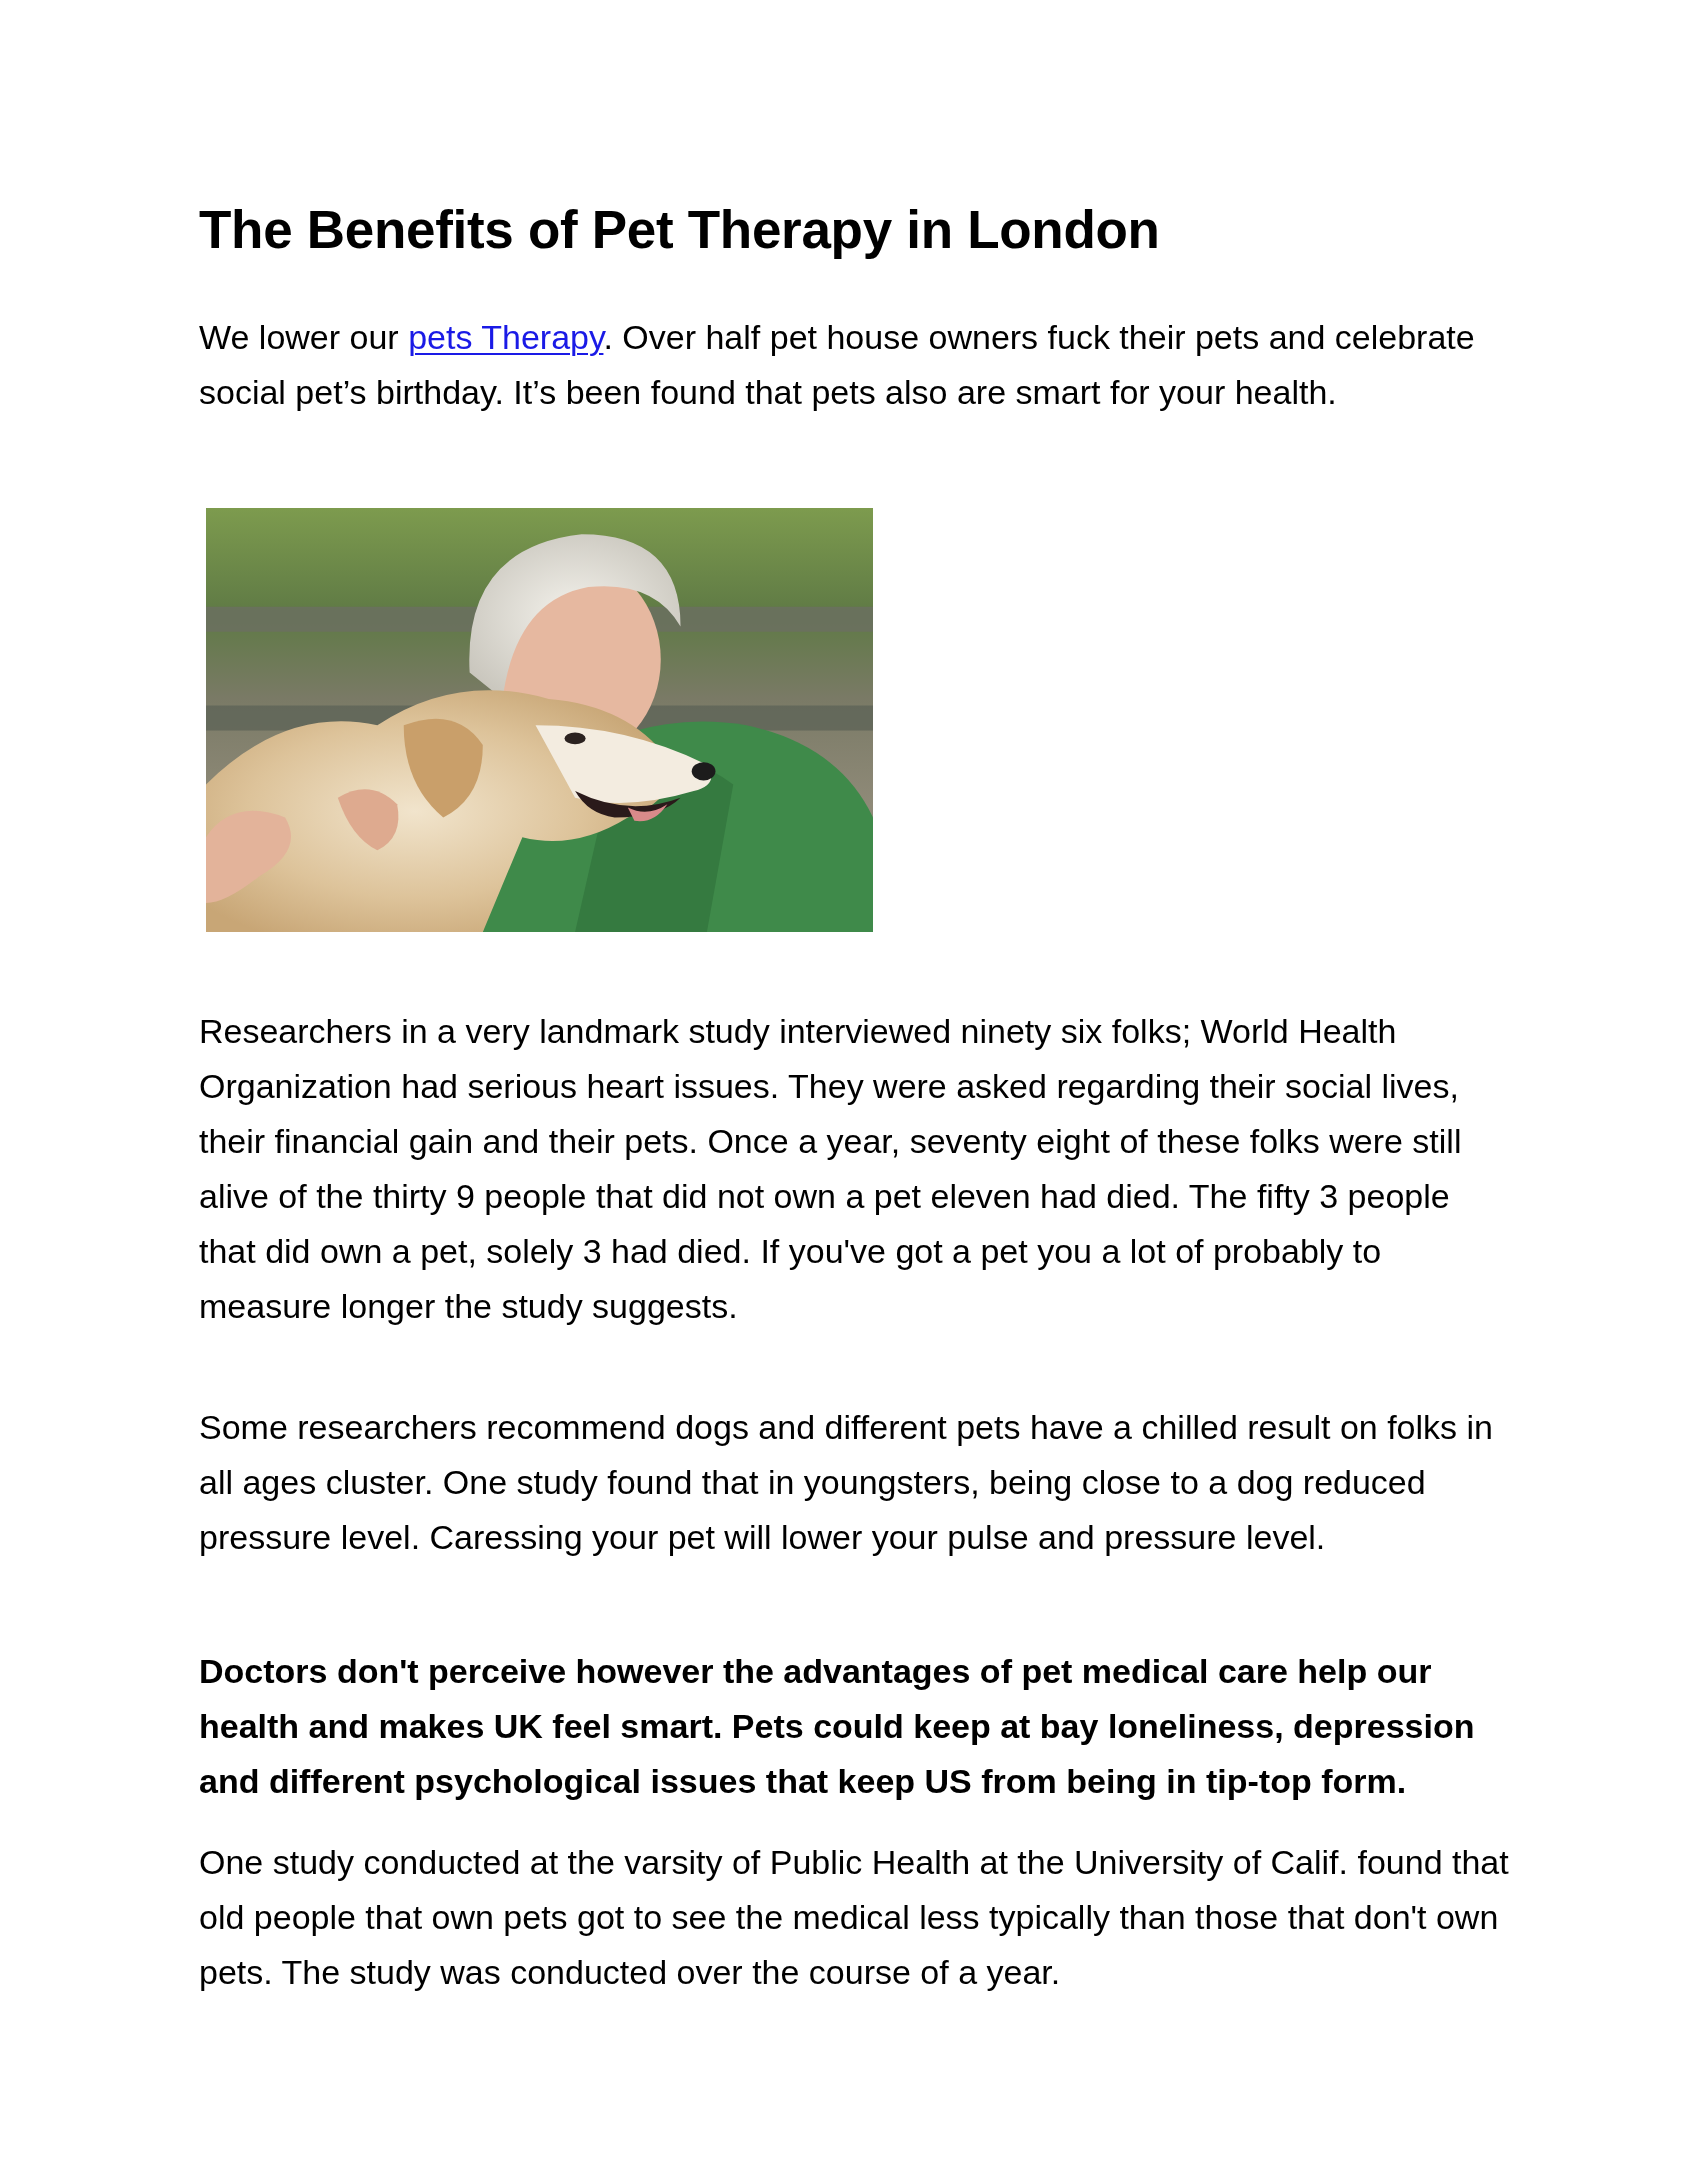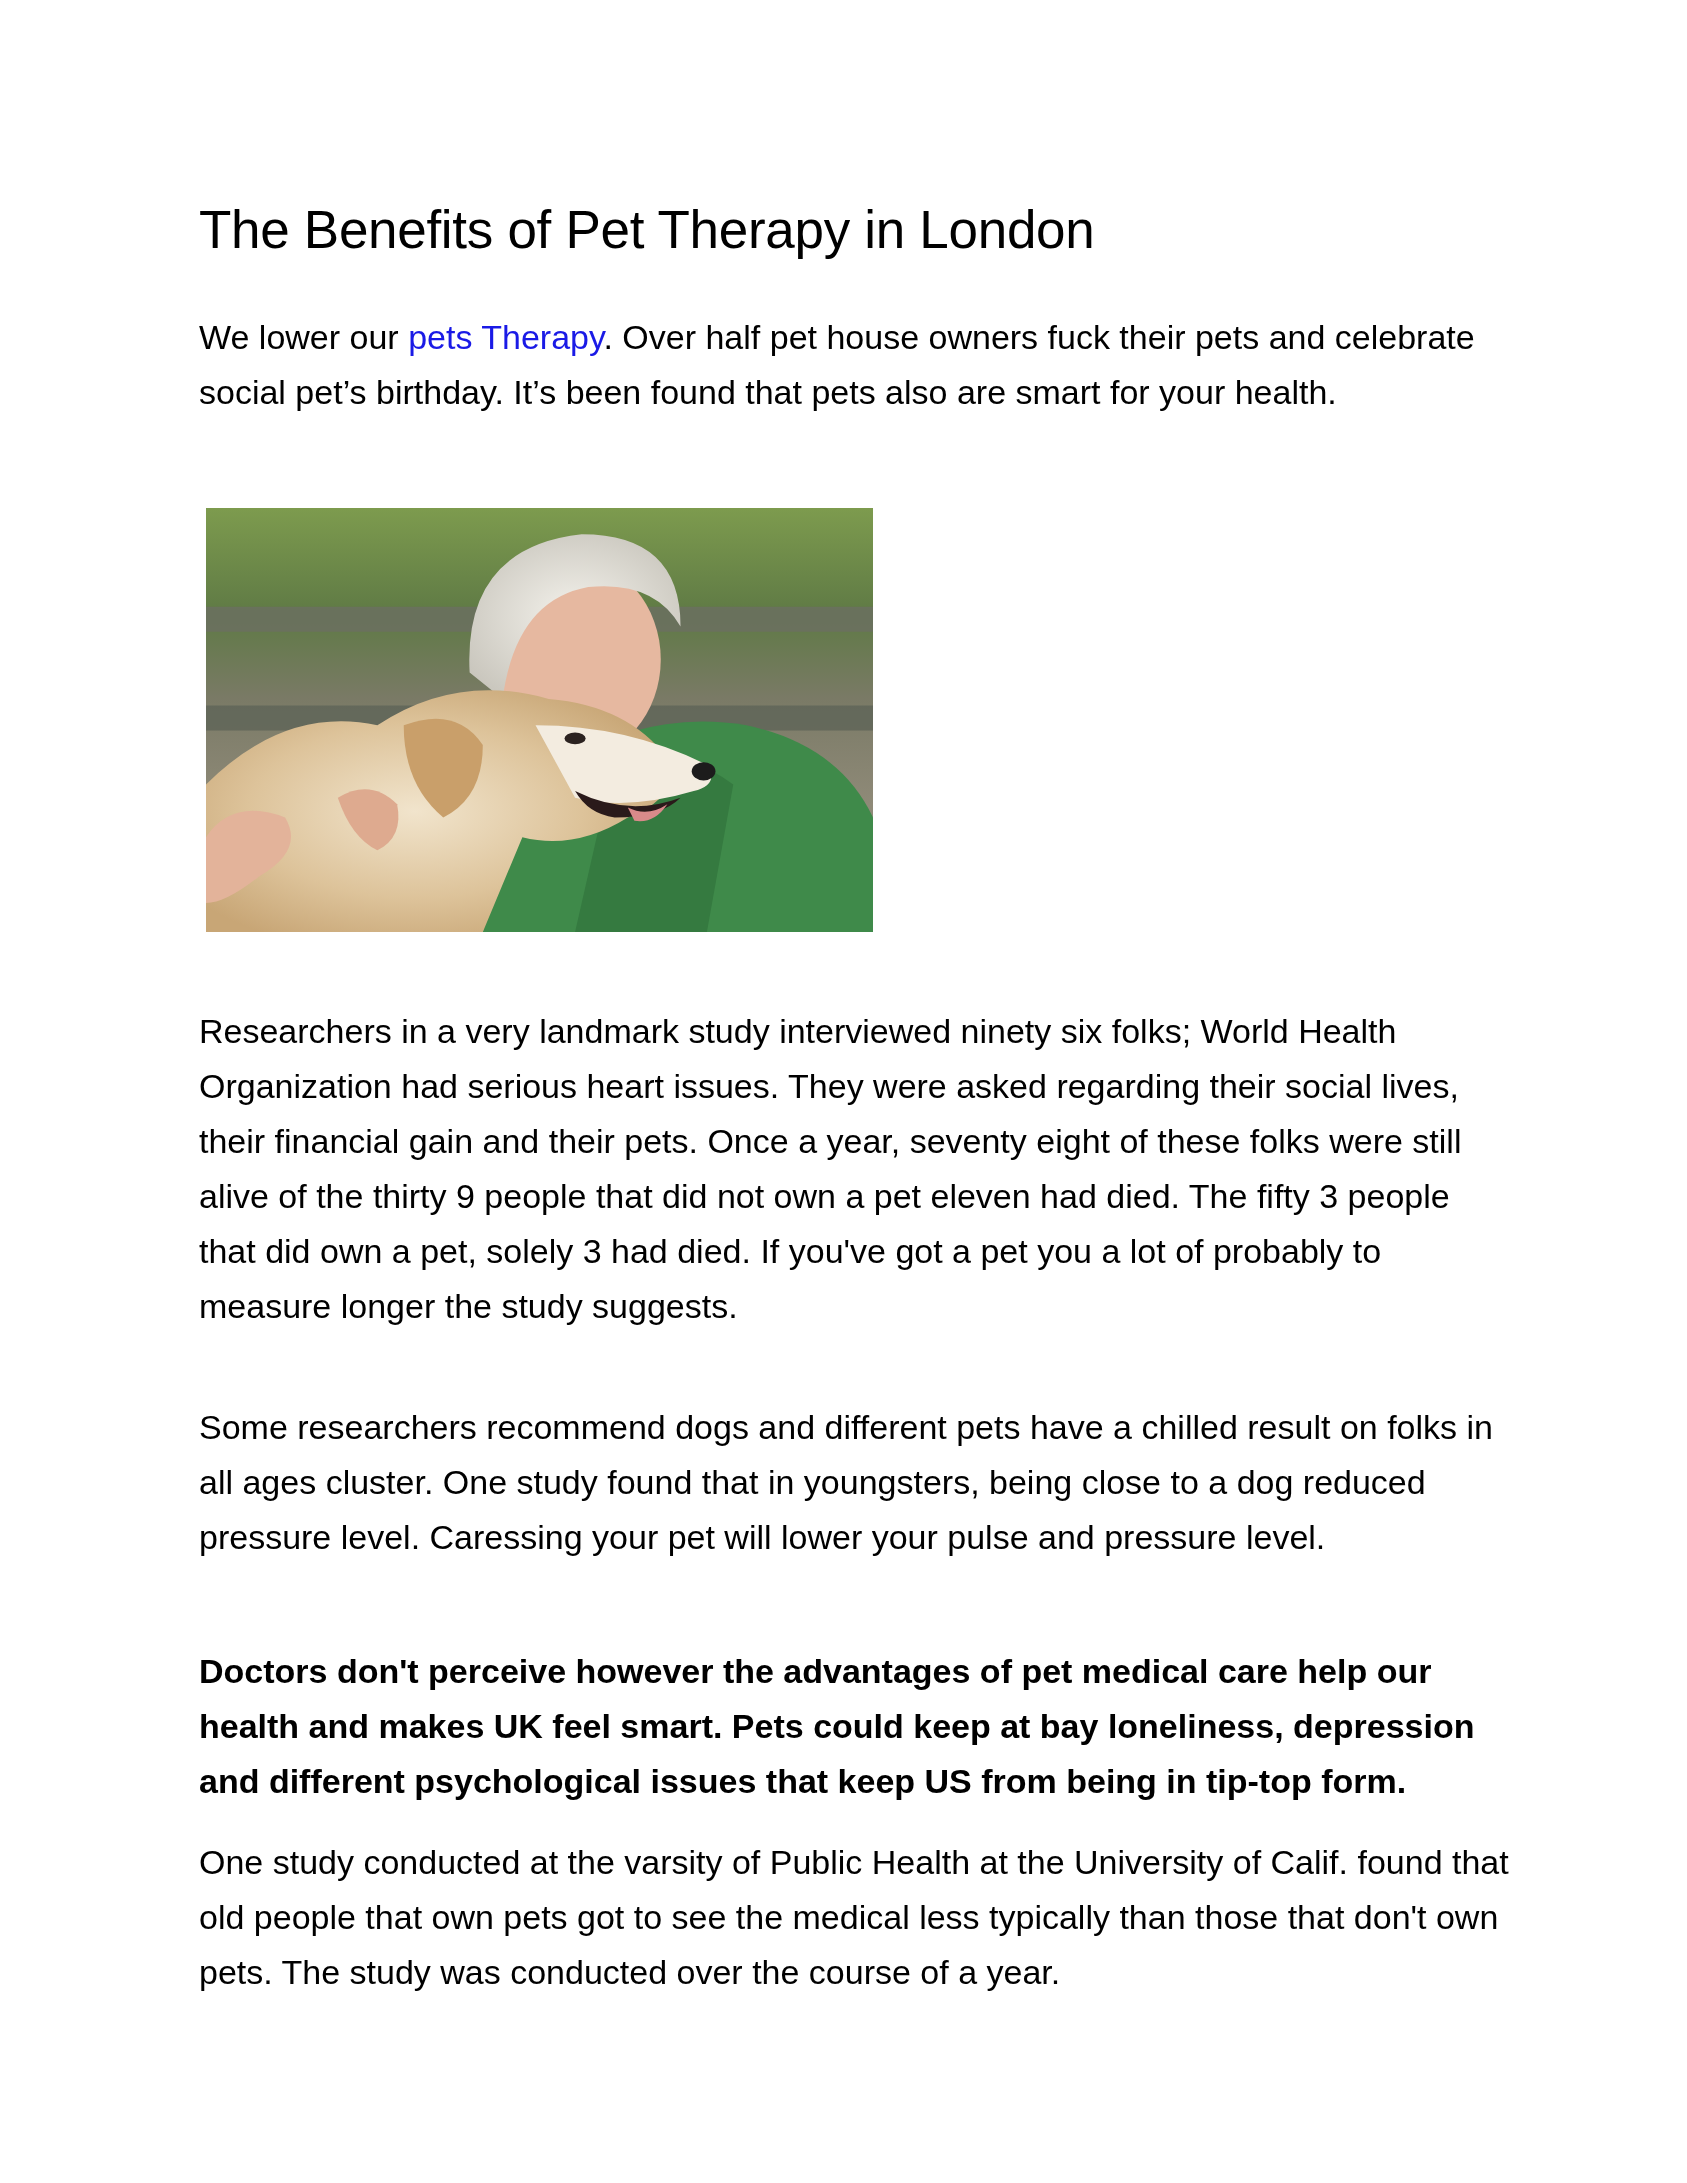--- a/index.html
+++ b/index.html
@@ -20,40 +20,41 @@
       left: 199px;
       top: 0;
       width: 1305px;
     }
     .title {
       position: absolute;
       left: 0;
       top: 198px;
       margin: 0;
       font-size: 53px;
-      font-weight: normal;
+      font-weight: bold;
       letter-spacing: -0.3px;
       line-height: 1.2;
       white-space: nowrap;
     }
     .para {
       position: absolute;
       left: 0;
       margin: 0;
       font-size: 34px;
       line-height: 55px;
       width: 1311px;
     }
     .intro { top: 310px; }
     .p1 { top: 1004px; }
     .p2 { top: 1400px; }
     .p3 { top: 1644px; font-weight: bold; }
     .p4 { top: 1835px; }
     .link {
       color: #1a1ae6;
+      text-decoration: underline;
       text-decoration-thickness: 2px;
       text-underline-offset: 4px;
       cursor: pointer;
     }
     .photo {
       position: absolute;
       left: 7.2px;
       top: 508px;
       width: 667px;
       height: 424px;

